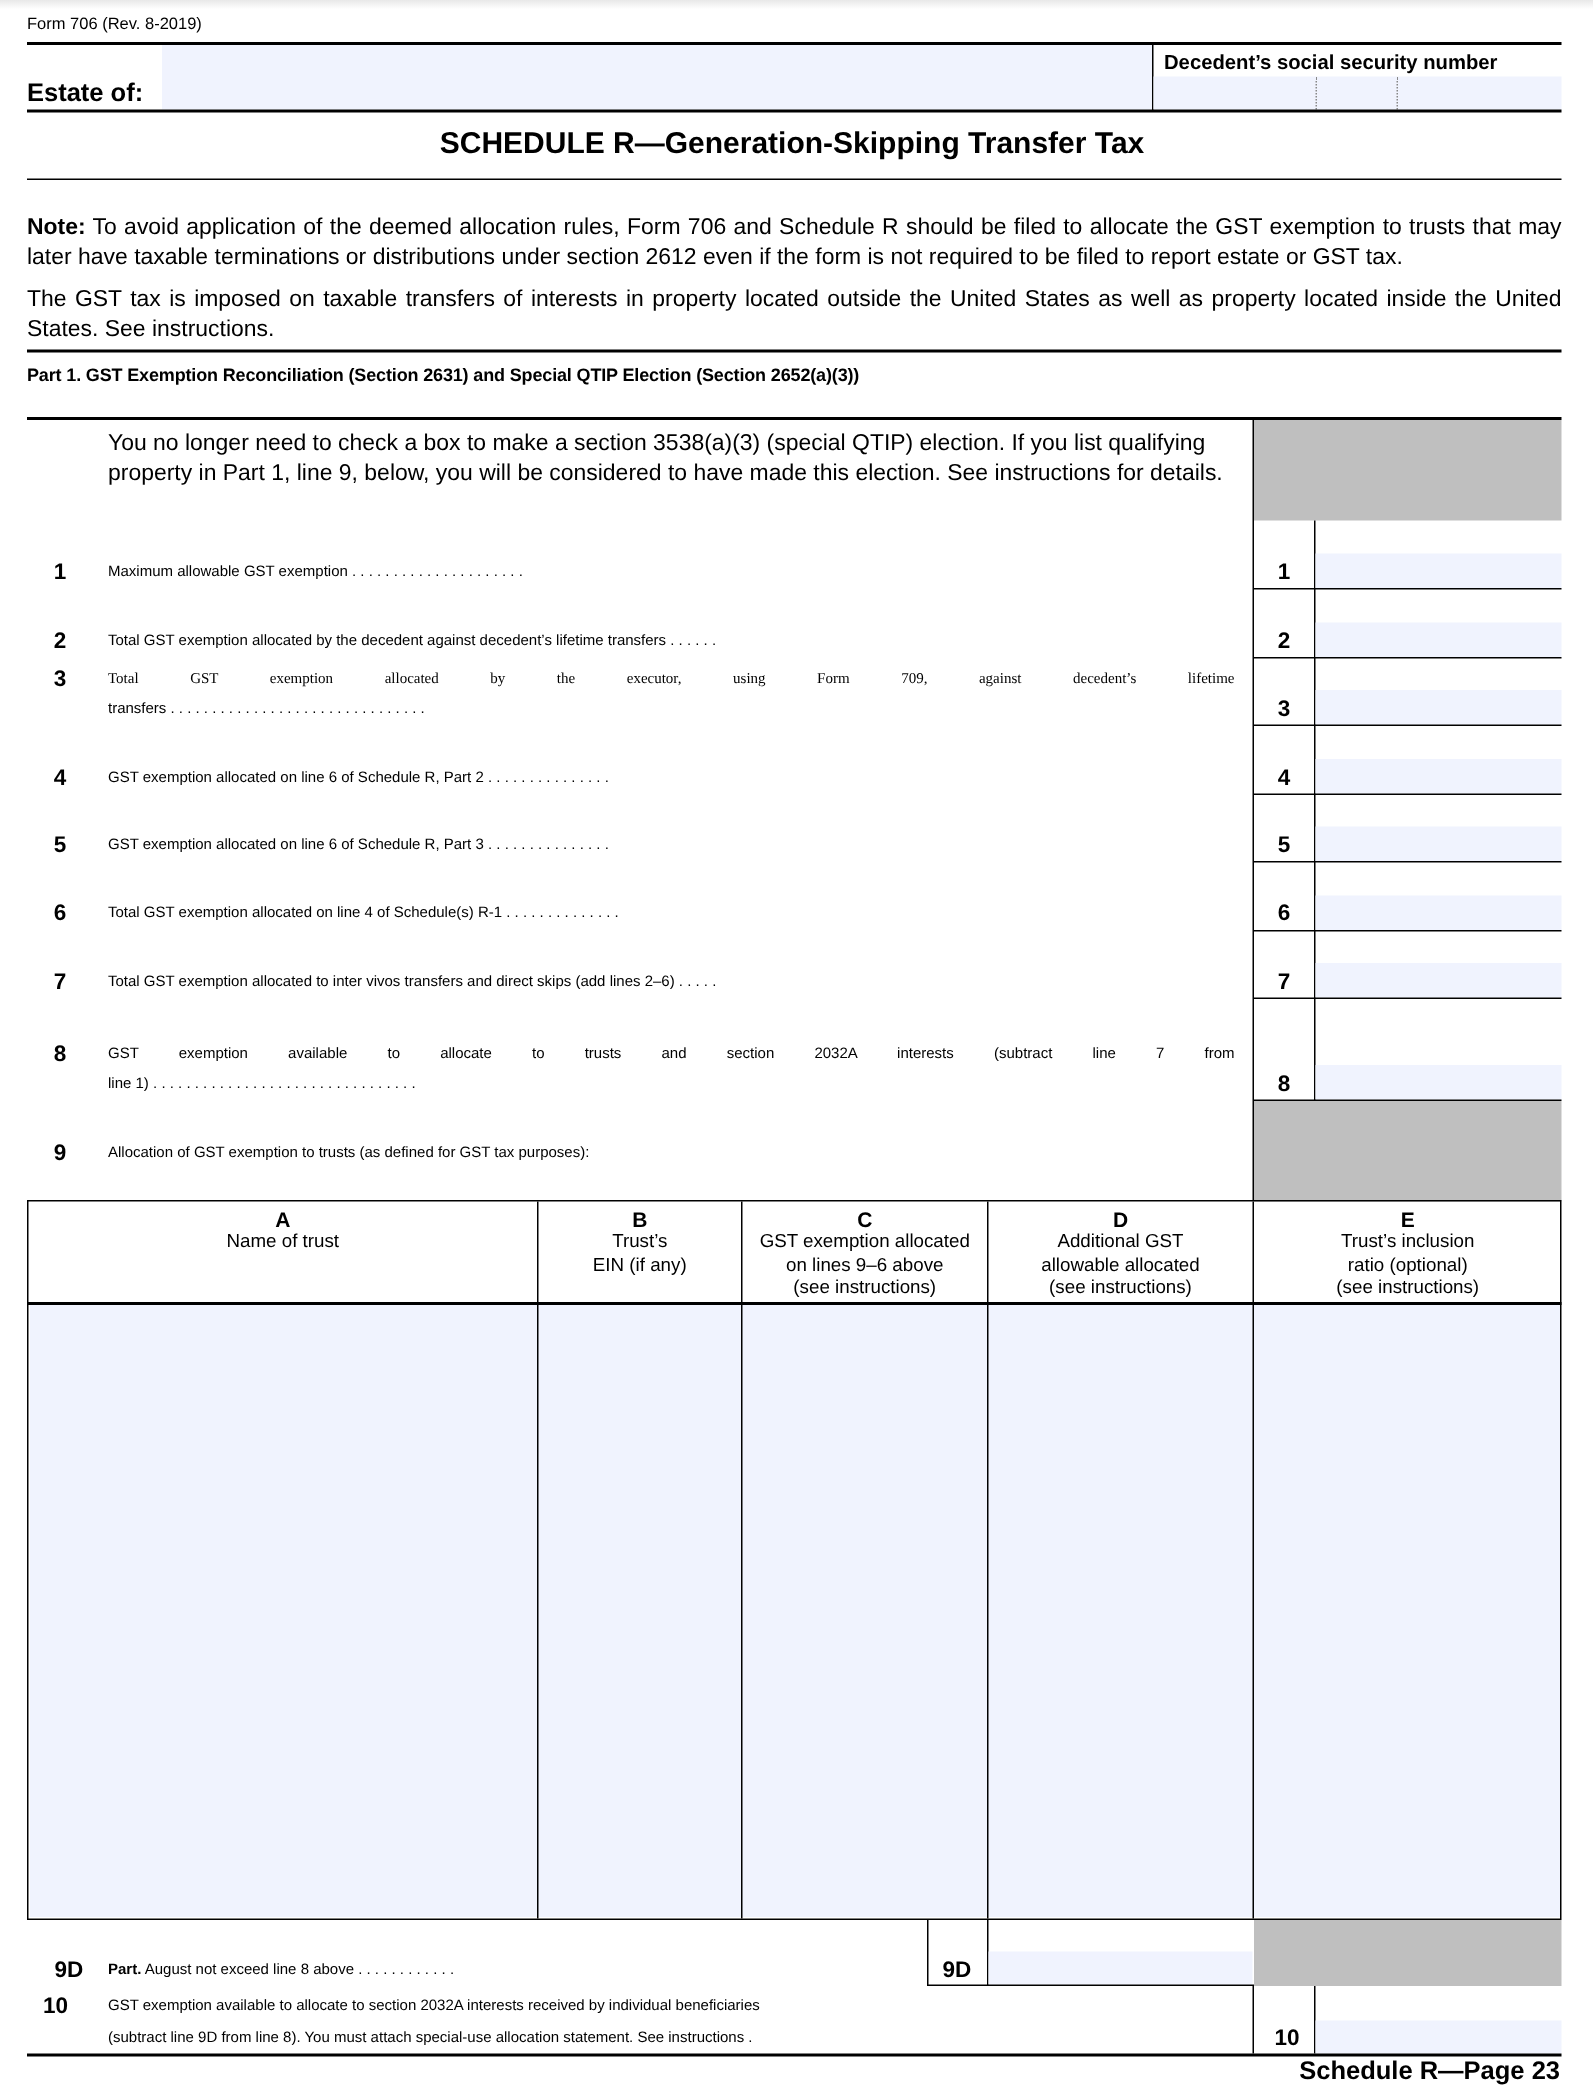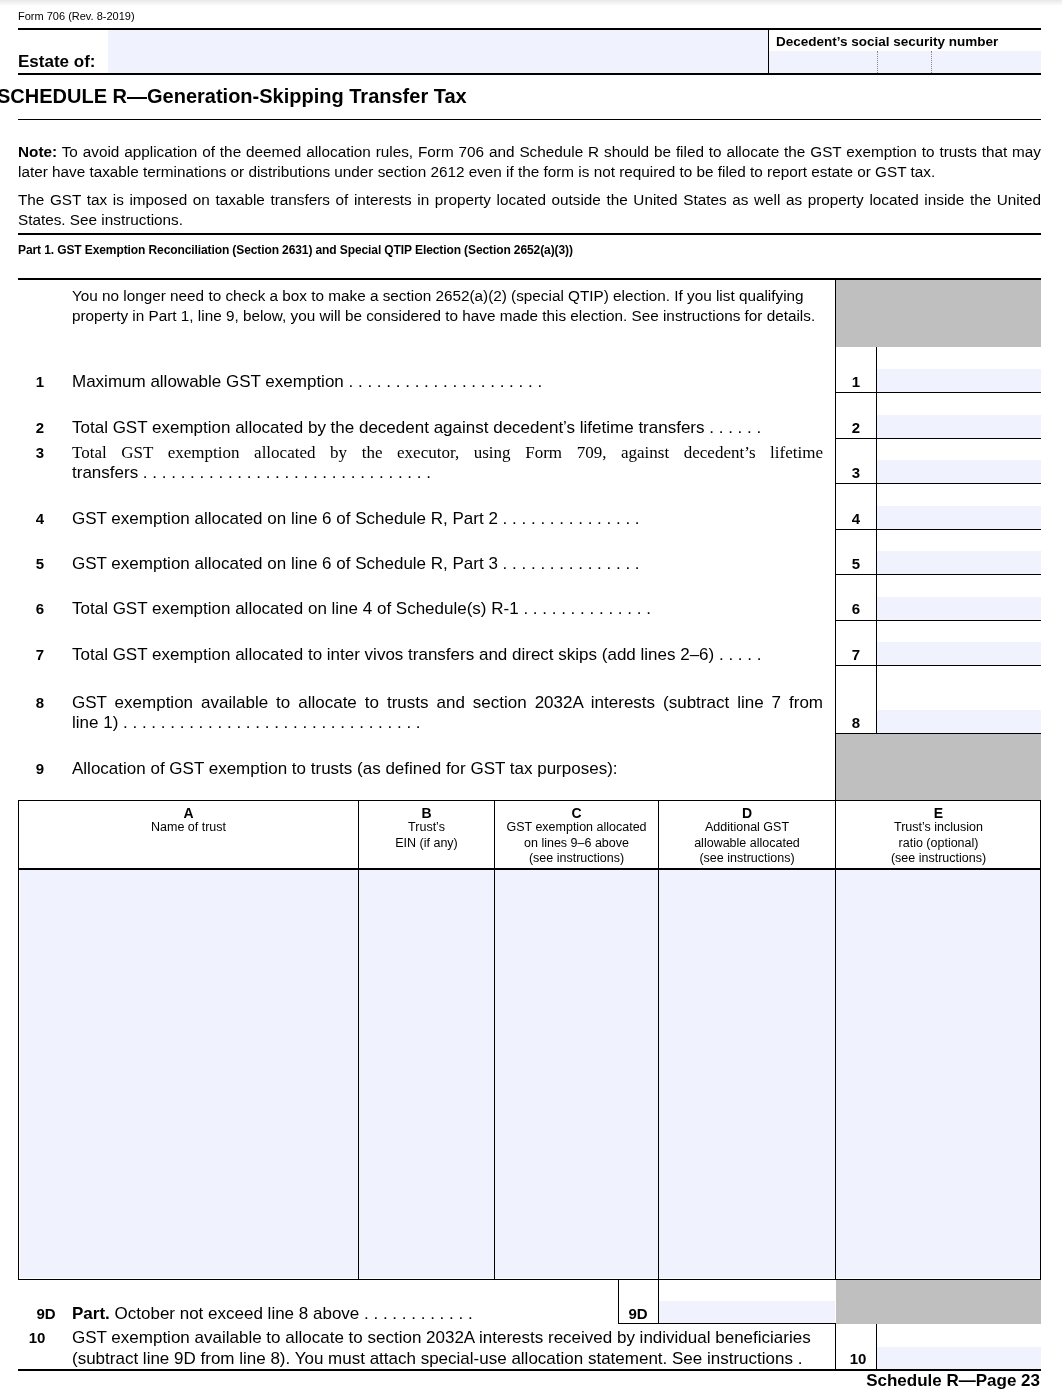--- a/index.html
+++ b/index.html
@@ -7,27 +7,27 @@
   body { font-family: "Liberation Sans", sans-serif; color: #000; position: relative; }
   .abs { position: absolute; }
   .topshade { left: 0; top: 0; width: 1062px; height: 6px; background: linear-gradient(#e8e8e8, #ffffff); }
   .formid { left: 18px; top: 10px; font-size: 11px; }
   .hline { position: absolute; background: #000; }
   .vline { position: absolute; background: #000; }
   .fill { background: #f0f3fe; }
   .shade { background: #bfbfbf; }
   .estate-label { left: 18px; top: 52px; font-size: 17px; font-weight: bold; }
   .ssn-label { left: 776px; top: 34px; font-size: 13.5px; font-weight: bold; }
-  .title { left: 0; width: 1062px; top: 85px; text-align: left; font-size: 20px; font-weight: bold; padding-left: 0; }
+  .title { left: 0; width: 1062px; top: 85px; text-align: center; font-size: 20px; font-weight: bold; padding-left: 0; }
   .title span { position: relative; left: -3px; }
   .para { left: 18px; width: 1023px; font-size: 15.3px; line-height: 20.3px; text-align: justify; }
   .part-title { left: 18px; top: 243px; font-size: 12px; font-weight: bold; white-space: nowrap; letter-spacing: -0.1px; }
   .intro { left: 72px; top: 286px; width: 748px; font-size: 15.3px; line-height: 20.3px; }
   .lnum { font-size: 15px; font-weight: bold; width: 30px; text-align: center; }
-  .ltext { font-size: 17px; line-height: 20.3px; }
+  .ltext { font-size: 10px; line-height: 20.3px; }
   .dots { letter-spacing: 0; white-space: nowrap; overflow: hidden; }
   .boxnum { font-size: 15px; font-weight: bold; text-align: center; width: 40px; }
   .colhead { font-size: 12.5px; text-align: center; line-height: 15.5px; }
   .colhead b { font-size: 14px; display: block; line-height: 14px; }
   .footer { right: 22px; top: 1371px; font-size: 17px; font-weight: bold; }
   .dotted-v { position: absolute; width: 0; border-left: 1px dotted #888; }
   input.field { position: absolute; border: none; background: transparent; font-family: "Liberation Sans", sans-serif; font-size: 14px; padding: 0 4px; outline: none; }
   textarea.field { position: absolute; border: none; background: transparent; font-family: "Liberation Sans", sans-serif; font-size: 14px; padding: 4px; outline: none; resize: none; }
 </style>
 </head>
@@ -55,21 +55,21 @@
 <div class="abs para" style="top:190px;">The GST tax is imposed on taxable transfers of interests in property located outside the United States as well as property located inside the United States. See instructions.</div>
 <div class="hline" style="left:18px;top:233px;width:1023px;height:1.5px;"></div>
 
 <div class="abs part-title">Part 1. GST Exemption Reconciliation (Section 2631) and Special QTIP Election (Section 2652(a)(3))</div>
 <div class="hline" style="left:18px;top:278px;width:1023px;height:1.5px;"></div>
 
 <div class="abs shade" style="left:836px;top:280px;width:205px;height:67px;"></div>
 <div class="vline" style="left:835px;top:280px;width:1px;height:520px;"></div>
 <div class="vline" style="left:876px;top:347px;width:1px;height:387px;"></div>
 
-<div class="abs intro">You no longer need to check a box to make a section 2652(a)(2) (special QTIP) election. If you list qualifying property in Part 1, line 9, below, you will be considered to have made this election. See instructions for details.</div>
+<div class="abs intro">You no longer need to check a box to make a section 3538(a)(3) (special QTIP) election. If you list qualifying property in Part 1, line 9, below, you will be considered to have made this election. See instructions for details.</div>
 
 <div class="abs lnum" style="left:25px;top:373px;">1</div>
 <div class="abs ltext dots" style="left:72px;top:372px;width:755px;"><span>Maximum allowable GST exemption</span><span> . . . . . . . . . . . . . . . . . . . . .</span></div>
 <div class="abs boxnum" style="left:836px;top:373px;">1</div>
 <div class="abs fill" style="left:877px;top:369px;width:164px;height:23px;"></div>
 <input class="field" style="left: 877px; top: 369px; width: 164px; height: 23px;" value="">
 <div class="hline" style="left:836px;top:392px;width:205px;height:1px;"></div>
 
 <div class="abs lnum" style="left:25px;top:419px;">2</div>
 <div class="abs ltext dots" style="left:72px;top:418px;width:755px;"><span>Total GST exemption allocated by the decedent against decedent’s lifetime transfers</span><span> . . . . . .</span></div>
@@ -150,21 +150,21 @@
 <textarea class="field" style="left: 20px; top: 870px; width: 337px; height: 408px;" value=""></textarea>
 <textarea class="field" style="left: 359px; top: 870px; width: 134px; height: 408px;" value=""></textarea>
 <textarea class="field" style="left: 495px; top: 870px; width: 162px; height: 408px;" value=""></textarea>
 <textarea class="field" style="left: 659px; top: 870px; width: 175px; height: 408px;" value=""></textarea>
 <textarea class="field" style="left: 836px; top: 870px; width: 204px; height: 408px;" value=""></textarea>
 
 <div class="abs shade" style="left:836px;top:1280px;width:205px;height:44px;"></div>
 <div class="vline" style="left:618px;top:1280px;width:1px;height:44px;"></div>
 <div class="vline" style="left:658px;top:1280px;width:1px;height:44px;"></div>
 <div class="abs lnum" style="left:31px;top:1305px;font-size:15px;">9D</div>
-<div class="abs ltext dots" style="left:72px;top:1304px;width:540px;"><b>Part.</b><span> October not exceed line 8 above</span><span> . . . . . . . . . . . .</span></div>
+<div class="abs ltext dots" style="left:72px;top:1304px;width:540px;"><b>Part.</b><span> August not exceed line 8 above</span><span> . . . . . . . . . . . .</span></div>
 <div class="abs boxnum" style="left:618px;top:1305px;">9D</div>
 <div class="abs fill" style="left:659px;top:1301px;width:176px;height:22px;"></div>
 <input class="field" style="left: 659px; top: 1301px; width: 176px; height: 22px;" value="">
 <div class="hline" style="left:618px;top:1323px;width:218px;height:1px;"></div>
 
 <div class="vline" style="left:835px;top:1324px;width:1px;height:45px;"></div>
 <div class="vline" style="left:876px;top:1324px;width:1px;height:45px;"></div>
 <div class="abs lnum" style="left:22px;top:1329px;">10</div>
 <div class="abs ltext" style="left:72px;top:1328px;width:760px;">GST exemption available to allocate to section 2032A interests received by individual beneficiaries</div>
 <div class="abs ltext dots" style="left:72px;top:1349px;width:760px;"><span>(subtract line 9D from line 8). You must attach special-use allocation statement. See instructions</span><span> .</span></div>

